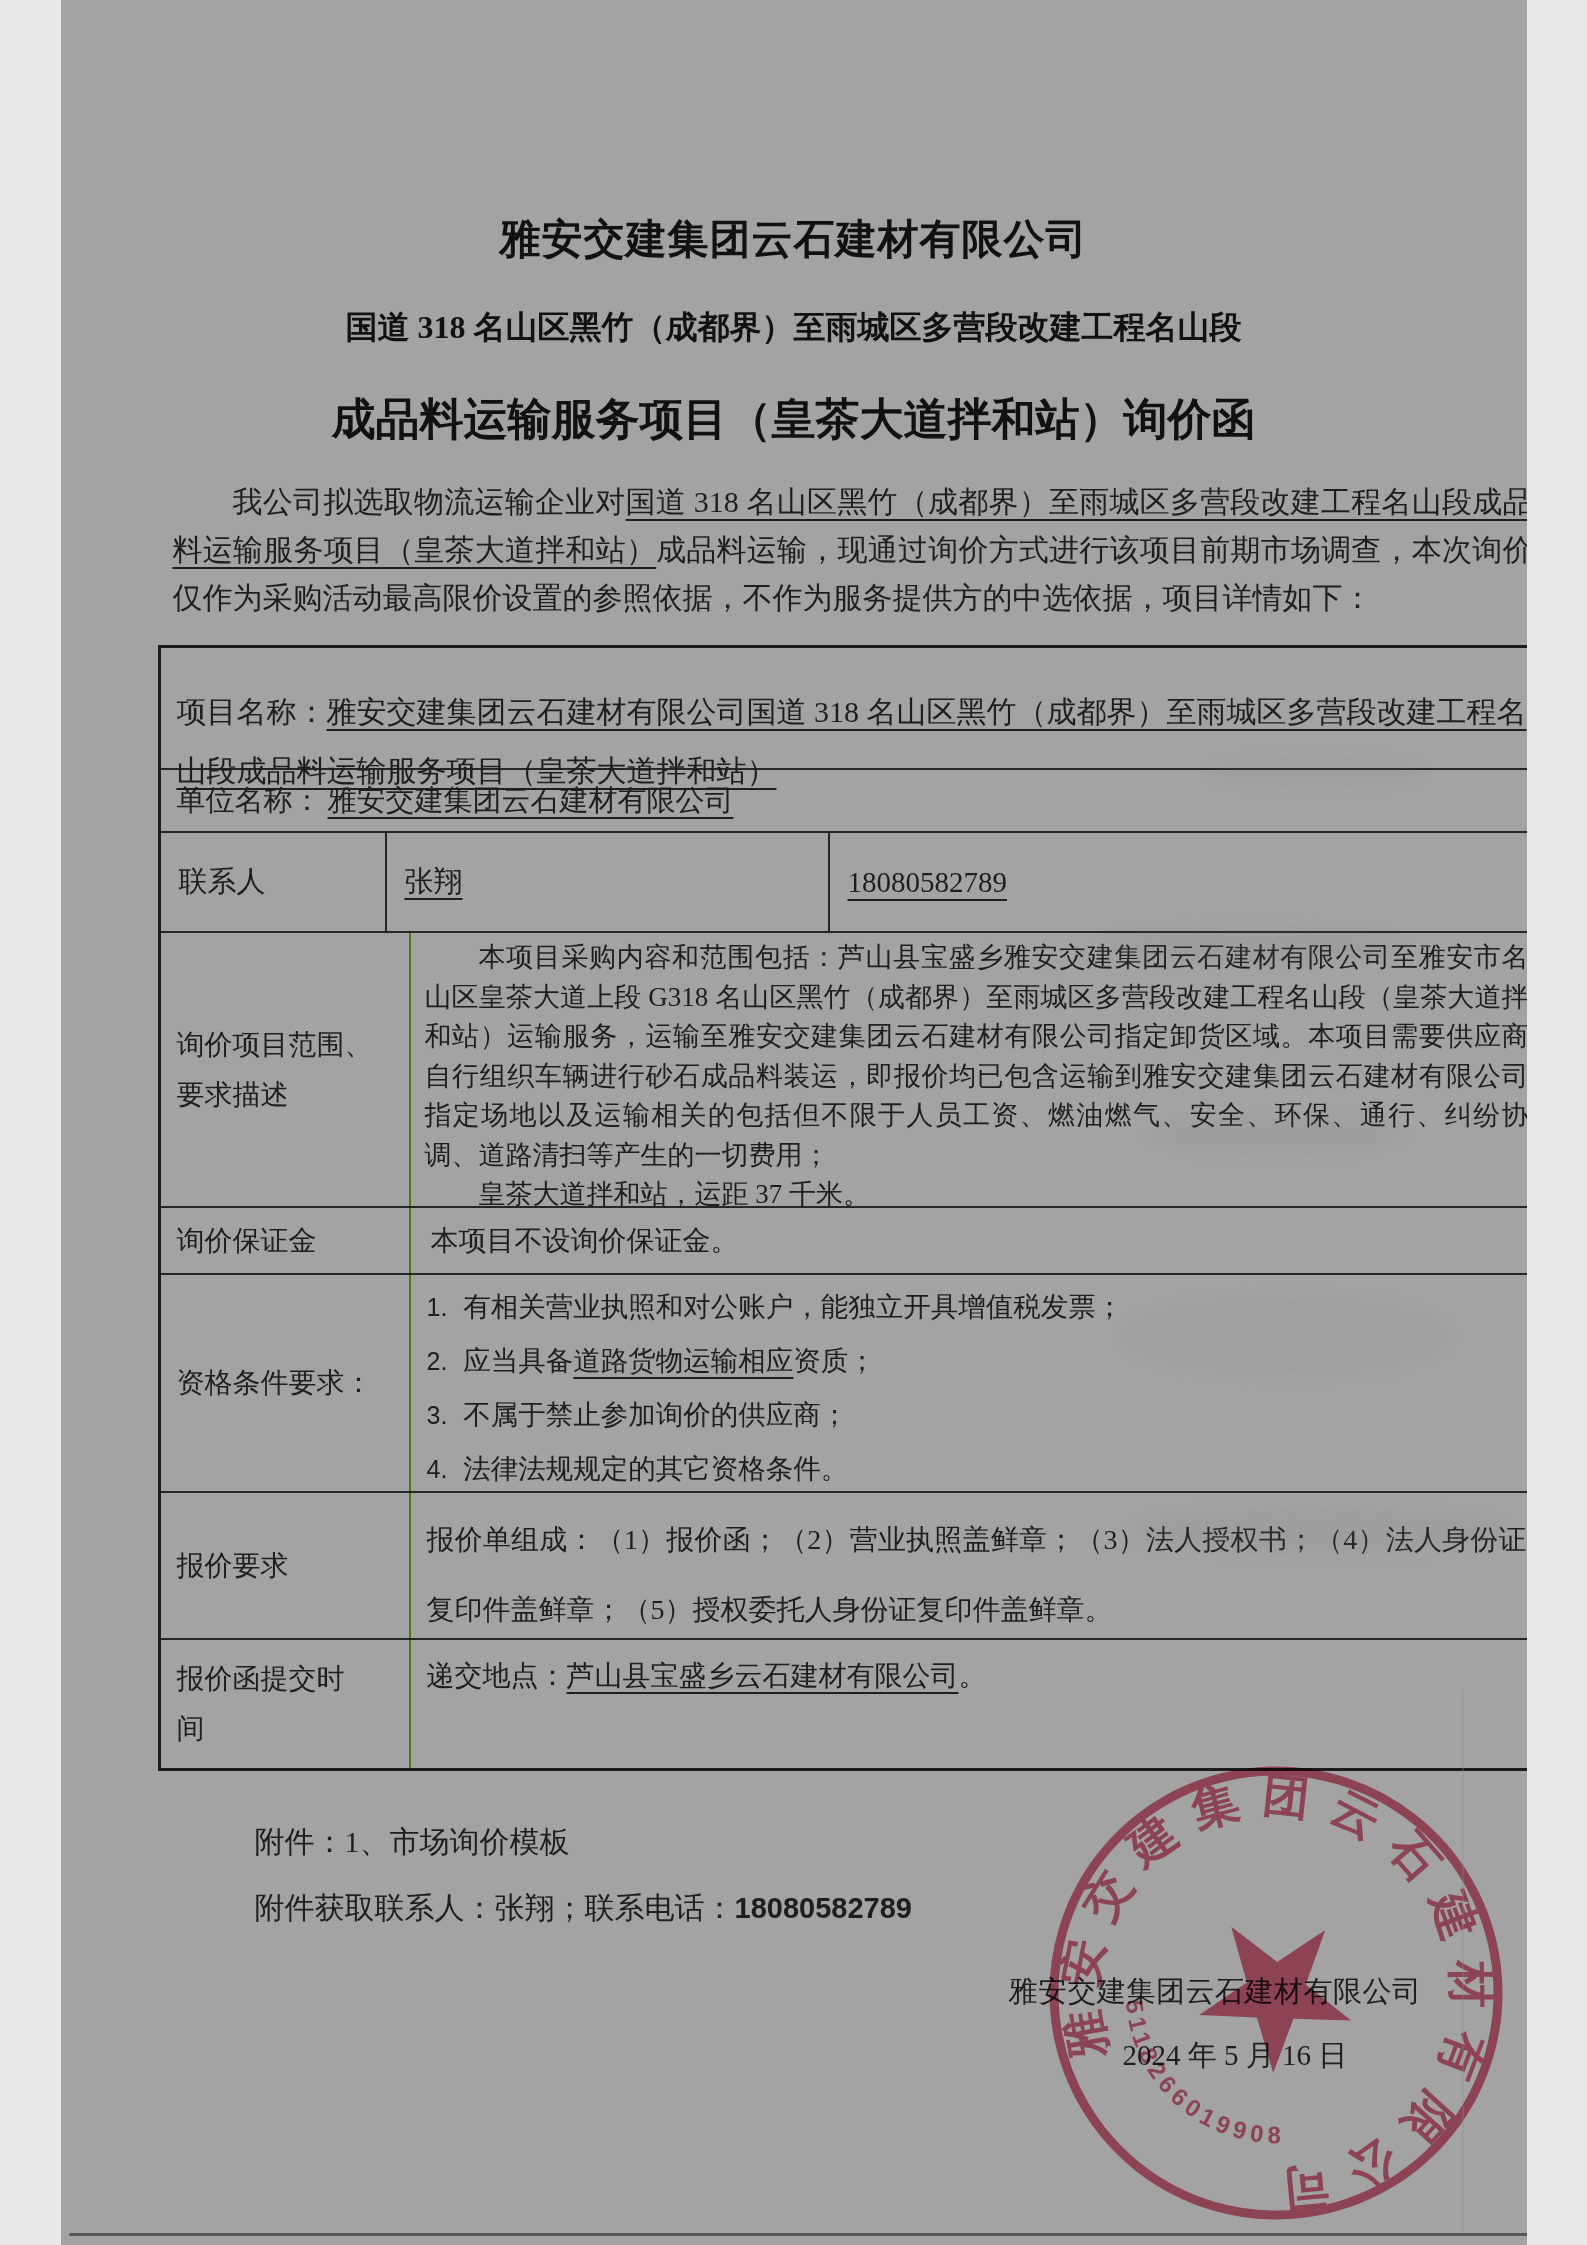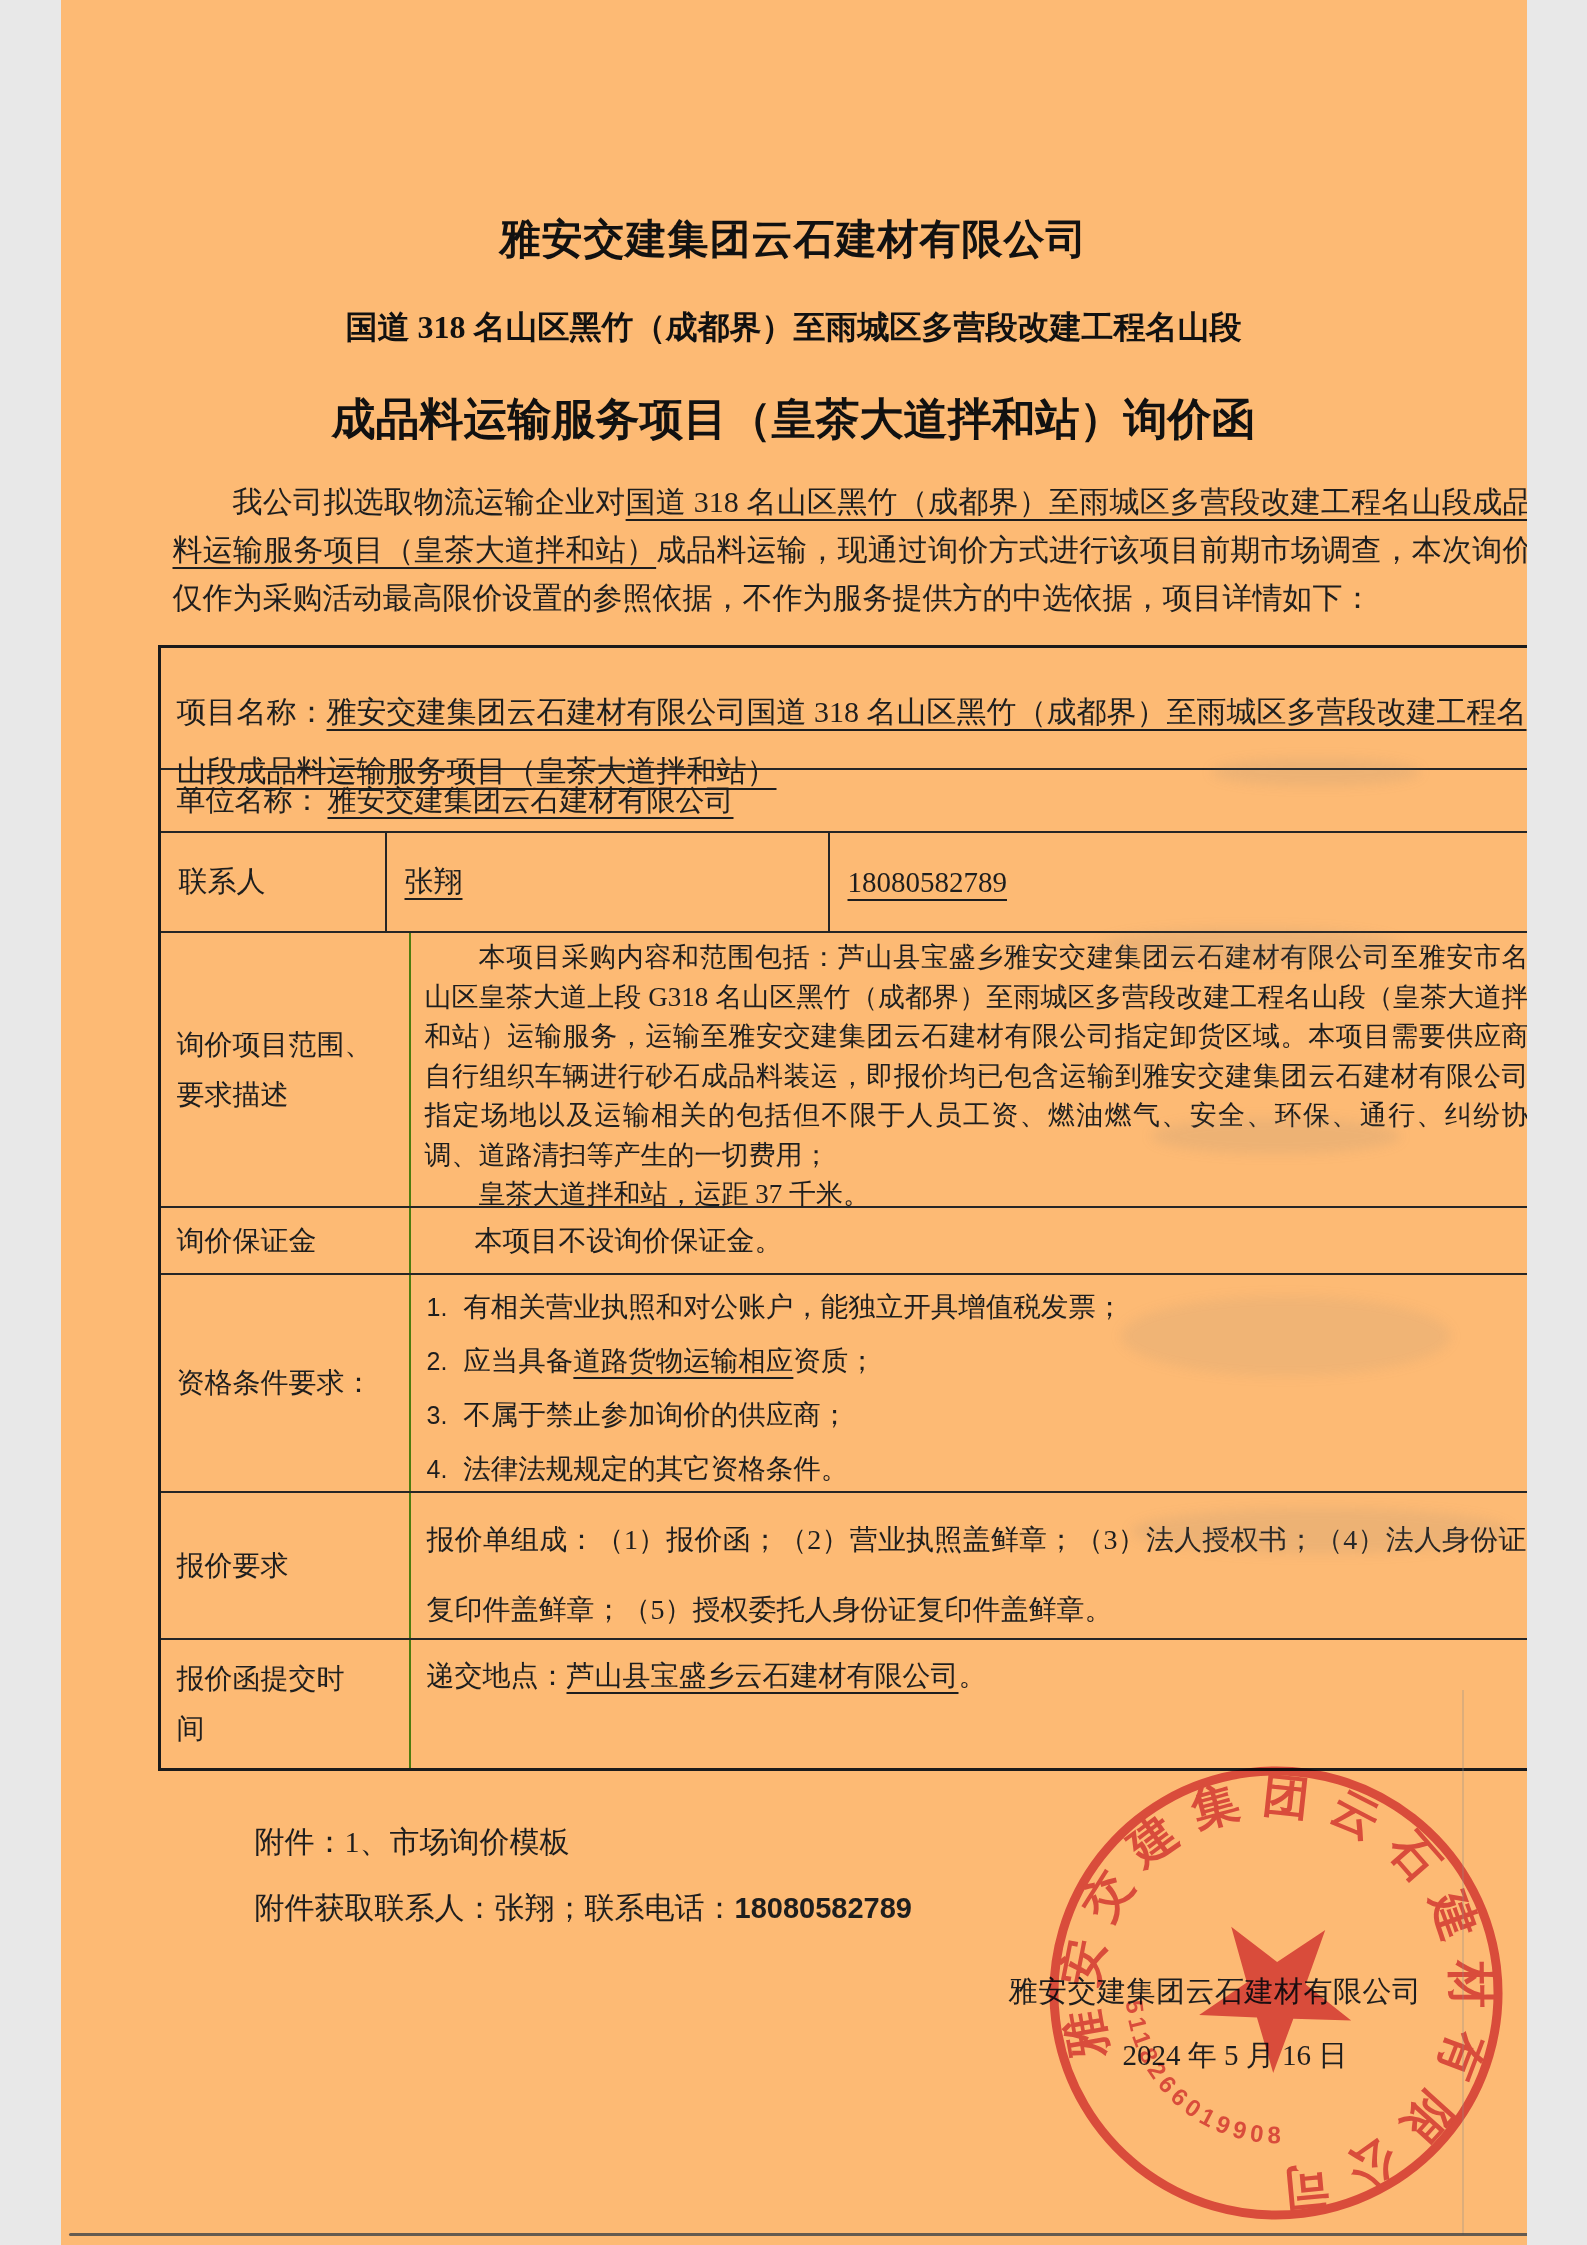--- a/index.html
+++ b/index.html
@@ -1,20 +1,20 @@
 <!DOCTYPE html>
 <html><head>
 <meta charset="utf-8">
 <style>
   html,body{margin:0;padding:0;background:#e8e8e8;}
   .page{
     position:relative;
     width:1466px;height:2245px;
     margin:0 auto;
-    background:#fdba74;
+    background:#a3a3a3;
     overflow:hidden;
     font-family:"Liberation Serif","DejaVu Serif",serif;
     color:#1e1e1e;
   }
   .title{position:absolute;left:0;right:0;text-align:center;font-weight:bold;color:#111;}
   .title1{top:212px;font-size:41px;letter-spacing:1px;}
   .title2{top:306px;font-size:32px;}
   .title3{top:390px;font-size:44px;}
   .intro{
     position:absolute;top:478px;left:112px;width:1360px;
@@ -43,21 +43,21 @@
   .r-unit .inline-cell .u{margin-left:6px;}
   .r-contact{height:100px;}
   .c-label{width:226px;flex:0 0 226px;border-right:2px solid #262626;display:flex;align-items:center;padding-left:18px;font-size:29px;}
   .c-name{width:443px;flex:0 0 443px;border-right:2px solid #262626;display:flex;align-items:center;padding-left:18px;font-size:29px;}
   .c-mlabel{width:210px;flex:0 0 210px;border-right:2px solid #262626;display:flex;align-items:center;padding-left:16px;font-size:29px;}
   .c-phone{flex:1;display:flex;align-items:center;padding-left:18px;font-size:29px;}
   .r-scope{height:275px;}
   .scope-body{padding:5px 14px 0 14px;font-size:27px;line-height:39.5px;text-align:justify;}
   .scope-body p{margin:0;text-indent:2em;}
   .r-deposit{height:67px;}
-  .r-deposit .valcell{display:flex;align-items:center;padding-left:28px;margin-left:36px;}
+  .r-deposit .valcell{display:flex;align-items:center;padding-left:20px;}
   .r-qual{height:218px;}
   .qual-body{padding:5px 14px 0 16px;}
   .qual-item{line-height:54px;font-size:27.5px;}
   .qnum{font-family:"Liberation Sans","DejaVu Sans",sans-serif;font-size:25px;margin-right:16px;}
   .r-quote{height:147px;}
   .quote-body{padding:12px 16px 0 16px;line-height:70px;text-align:justify;font-size:28px;}
   .r-submit{height:130px;}
   .submit-body{padding:14px 16px 0 16px;font-size:28px;}
   .submit-body p{margin:0;line-height:44px;}
   .submit-body p + p{margin-top:19px;}

